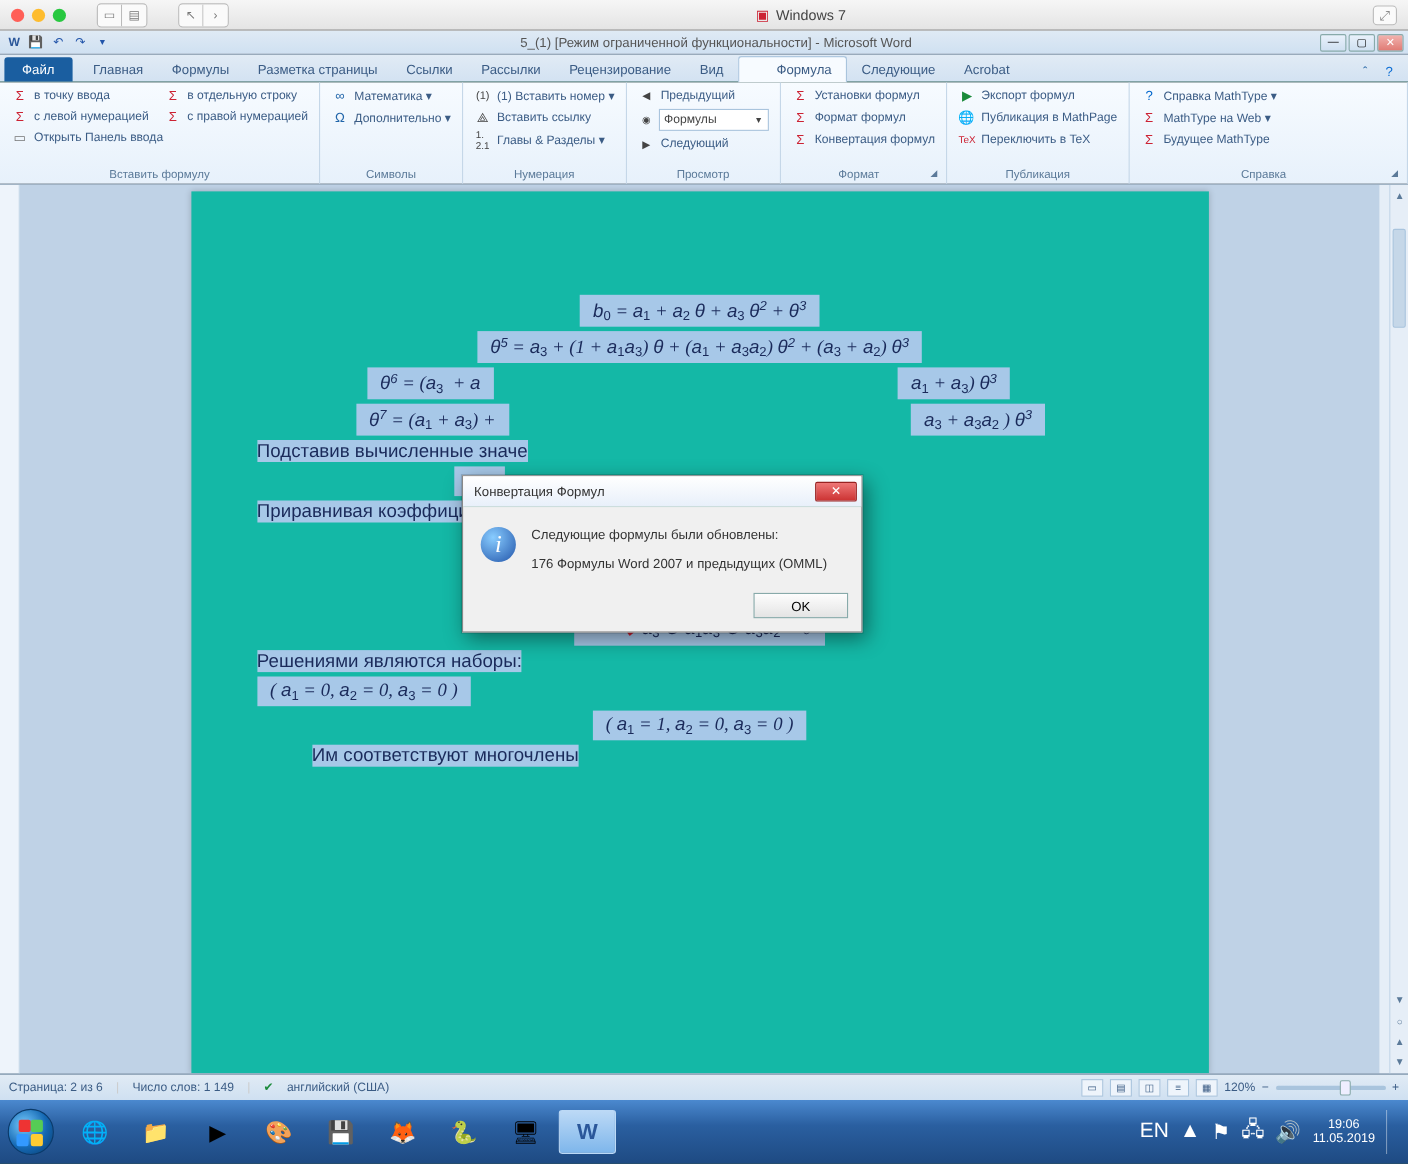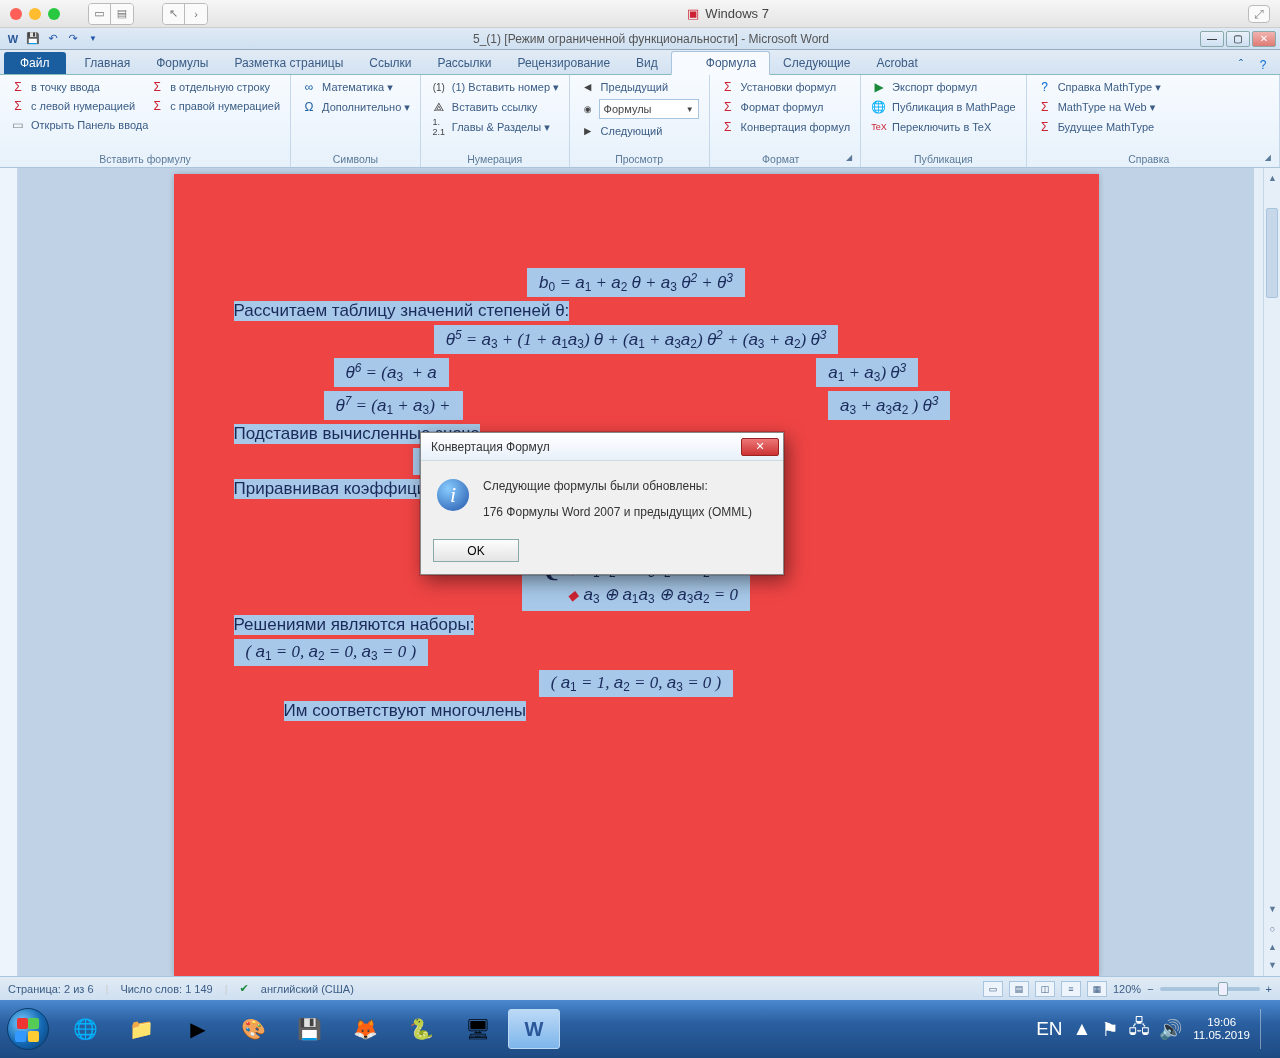--- a/index.html
+++ b/index.html
@@ -41,21 +41,21 @@
 .cmd { display:flex; align-items:center; gap:5px; font-size:11px; color:#3b5c85; padding:1px 4px; white-space:nowrap; }
 .cmd .ci { width:16px; height:16px; display:flex; align-items:center; justify-content:center; font-size:12px; color:#c23; }
 .group-title { text-align:center; font-size:10.5px; color:#5b7a99; padding:2px 0; }
 .group-title .dl { float:right; font-size:8px; color:#5b7a99; padding-right:2px;}
 .dd-combo { border:1px solid #a9c4dd; background:#fff; padding:0 4px; font-size:11px; color:#444; height:20px; display:flex; align-items:center; justify-content:space-between; min-width:100px; }
 
 
 .doc-area { position:absolute; left:0; top:168px; right:0; bottom:82px; background:#bfd2e6; overflow:hidden; }
 .ruler-v { position:absolute; left:0; top:0; width:18px; bottom:0; background:#eef4fb; border-right:1px solid #c5d7e8; }
 .page-wrap { position:absolute; left:18px; right:26px; top:0; bottom:0; overflow:hidden; display:flex; justify-content:center; background:#bfd2e6; }
-.page { width: 925px; background:#ef4444; box-shadow:0 0 6px rgba(0,0,0,.2); margin-top:6px; padding: 90px 60px 40px; font-family:"Times New Roman", serif; font-size:17px; color:#1a2a5a; position:relative; }
+.page { width: 925px; background:#14b8a6; box-shadow:0 0 6px rgba(0,0,0,.2); margin-top:6px; padding: 90px 60px 40px; font-family:"Times New Roman", serif; font-size:17px; color:#1a2a5a; position:relative; }
 .sel { background:#a7c8e8; display:inline-block; }
 .page .line { margin:4px 0; }
 .page .fcenter { text-align:center; }
 .math { font-style:italic; font-family:"Cambria Math","Times New Roman",serif; }
 sub { font-size:0.7em; vertical-align:-3px; font-style:normal;}
 sup { font-size:0.7em; vertical-align:6px; }
 .eqblock { display:inline-block; padding:3px 12px; }
 .vsb { position:absolute; right:0; top:0; width:17px; bottom:0; background:#e6eef7; border-left:1px solid #c5d7e8; }
 .vsb .thumb { position:absolute; left:2px; width:12px; background:#c5d7e8; border:1px solid #a9c4dd; border-radius:2px; top:40px; height:90px; }
 .vsb .arrow { width:15px;height:15px; display:flex;align-items:center;justify-content:center;font-size:9px;color:#5b7a99; position:absolute;left:1px;}
@@ -64,21 +64,21 @@
 .eqstack { display:inline-block; vertical-align:middle; text-align:left; }
 .eqstack .row { padding:2px 0; font-size:17px;}
 .diam { color:#c23; font-size:14px; display:inline-block; width:16px;}
 
 
 .modal { position:absolute; left:420px; top:432px; width:364px; background:#f0f0f0; border:1px solid #888; box-shadow:4px 6px 18px rgba(0,0,0,.45), 0 0 0 1px rgba(0,0,0,.15); font-family:"Segoe UI"; z-index:50;}
 .modal-title { height:28px; background:linear-gradient(#fff,#e8f0fa); border-bottom:1px solid #cdd; display:flex; align-items:center; justify-content:space-between; padding:0 4px 0 10px; font-size:12px; color:#333;}
 .modal-title .xb { width:38px; height:18px; background:linear-gradient(#e77,#c33); border:1px solid #922; border-radius:2px; display:flex;align-items:center;justify-content:center;color:#fff;font-size:11px;}
 .modal-body { padding:18px 16px 14px; display:flex; gap:14px; font-size:12px; color:#333; }
 .modal-body .info { width:32px; height:32px; border-radius:50%; background:radial-gradient(circle at 35% 30%, #8cf, #25a); color:#fff; display:flex;align-items:center;justify-content:center; font-size:22px; font-family:Georgia; font-style:italic;}
-.modal-foot { padding:6px 12px 12px; display:flex; }
+.modal-foot { padding:6px 12px 12px; display:flex; justify-content:flex-end; }
 .modal-foot button { width:86px; height:23px; background:linear-gradient(#fdfdfd,#e4e4e4); border:1px solid #8aa; font-size:12px;}
 
 
 .statusbar { position:absolute; left:0; right:0; bottom:58px; height:24px; background:linear-gradient(#e1ebf5,#cfe0f1); border-top:1px solid #a9c4dd; display:flex; align-items:center; font-size:11px; color:#3b5c85; padding:0 8px; justify-content:space-between; }
 .statusbar .sl { display:flex; align-items:center; gap:12px; }
 .statusbar .sr { display:flex; align-items:center; gap:6px; }
 .statusbar .vb { width:20px; height:16px; border:1px solid #a9c4dd; background:#eef4fb; display:inline-flex; align-items:center; justify-content:center; font-size:9px;}
 .zoom-slider { width:100px; height:4px; background:#a9c4dd; position:relative; border-radius:2px;}
 .zoom-slider .zh { width:10px;height:14px;background:#eef;border:1px solid #8aa;position:absolute;top:-5px;left:58px;border-radius:2px;}
 
@@ -284,21 +284,20 @@
     </div>
     <div class="group-title"><span>Справка</span><span class="dl">◢</span></div>
   </div>
 </div>
 
 <div class="doc-area">
   <div class="ruler-v"></div>
   <div class="page-wrap">
     <div class="page">
       <div class="line fcenter"><span class="sel eqblock math"><i>b</i><sub>0</sub> = <i>a</i><sub>1</sub> + <i>a</i><sub>2</sub> <i>θ</i> + <i>a</i><sub>3</sub> <i>θ</i><sup>2</sup> + <i>θ</i><sup>3</sup></span></div>
-      <div class="line"><span class="sel">Рассчитаем таблицу значений степеней θ:</span></div>
       <div class="line fcenter"><span class="sel eqblock math"><i>θ</i><sup>5</sup> = <i>a</i><sub>3</sub> + (1 + <i>a</i><sub>1</sub><i>a</i><sub>3</sub>) <i>θ</i> + (<i>a</i><sub>1</sub> + <i>a</i><sub>3</sub><i>a</i><sub>2</sub>) <i>θ</i><sup>2</sup> + (<i>a</i><sub>3</sub> + <i>a</i><sub>2</sub>) <i>θ</i><sup>3</sup></span></div>
       <div class="line" style="padding-left:100px;">
         <span class="sel eqblock math"><i>θ</i><sup>6</sup> = (<i>a</i><sub>3</sub>&nbsp; + <i>a</i></span>
         <span style="display:inline-block;width:358px;"></span>
         <span class="sel eqblock math"><i>a</i><sub>1</sub> + <i>a</i><sub>3</sub>) <i>θ</i><sup>3</sup></span>
       </div>
       <div class="line" style="padding-left:90px;">
         <span class="sel eqblock math"><i>θ</i><sup>7</sup> = (<i>a</i><sub>1</sub> + <i>a</i><sub>3</sub>) +</span>
         <span style="display:inline-block;width:356px;"></span>
         <span class="sel eqblock math"><i>a</i><sub>3</sub> + <i>a</i><sub>3</sub><i>a</i><sub>2</sub> ) <i>θ</i><sup>3</sup></span>

